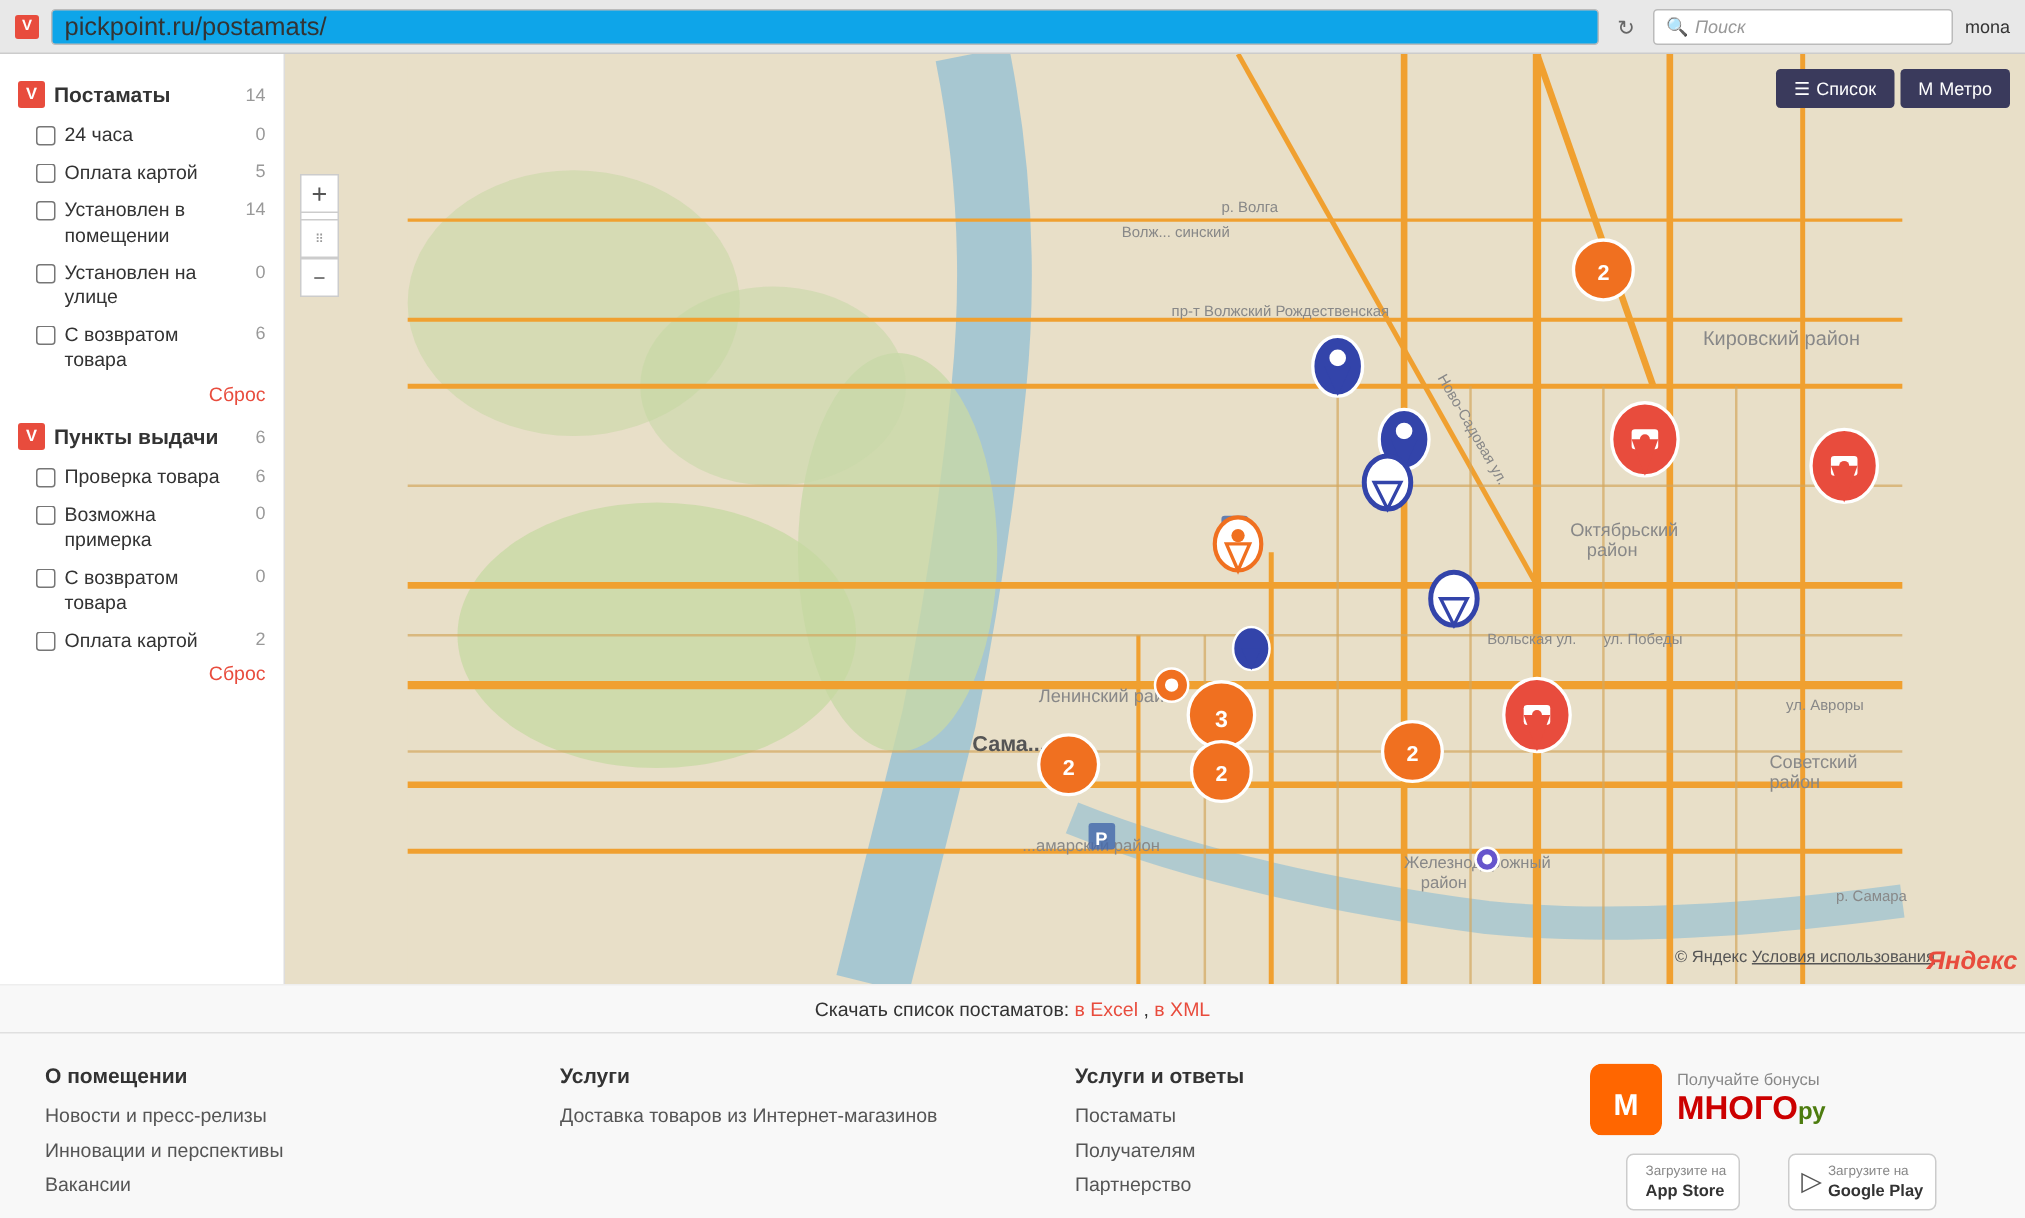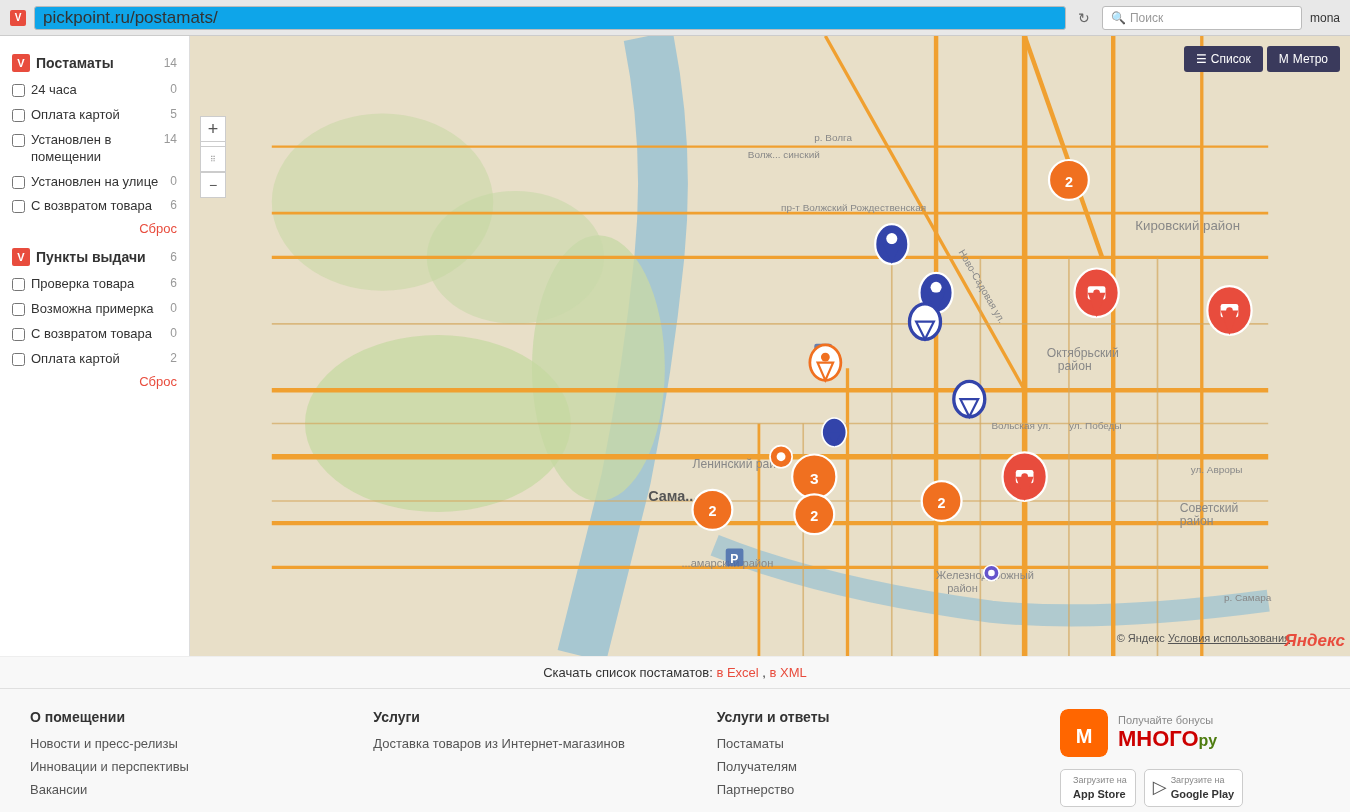--- a/index.html
+++ b/index.html
@@ -70,21 +70,21 @@
     .filter-count {
       margin-left: auto;
       color: #999;
       font-size: 12px;
       font-weight: normal;
     }
 
     .filter-item {
       display: flex;
       align-items: flex-start;
-      padding: 4px 12px 4px 12px;
+      padding: 4px 12px 4px 24px;
       gap: 6px;
       cursor: pointer;
     }
     .filter-item input[type="checkbox"] {
       margin-top: 2px;
       flex-shrink: 0;
     }
     .filter-item-label {
       color: #333;
       font-size: 13px;
@@ -242,39 +242,40 @@
       padding: 5px 8px;
       font-size: 10px;
       color: #333;
       background: white;
       cursor: pointer;
       display: flex;
       align-items: center;
       gap: 4px;
       text-align: left;
       line-height: 1.3;
+      margin-left: 24px;
     }
     .app-btn-icon { font-size: 18px; color: #555; }
     .app-btn-text-small { font-size: 9px; color: #888; }
     .app-btn-text-large { font-size: 11px; font-weight: bold; color: #333; }
   </style>
 </head>
 <body>
 
 <div class="browser-bar">
   <div class="browser-favicon">
     <span style="color:white;font-size:10px;font-weight:bold;">V</span>
   </div>
   <div class="browser-url-bar">
     <span>pickpoint.ru/postamats/</span>
   </div>
   <div class="browser-reload">↻</div>
   <div class="browser-search">
     <span style="color:#999;font-size:12px;">🔍</span>
-    <span style="font-size:12px;color:#999;">Поиск</span>
+    <span style="font-size:12px;color:#999;font-style:italic;">Поиск</span>
   </div>
   <div class="browser-user">mona</div>
 </div>
 
 <div class="page-container">
   <div class="main-content">
 
     <div class="sidebar">
 
       <div class="filter-section-title">

